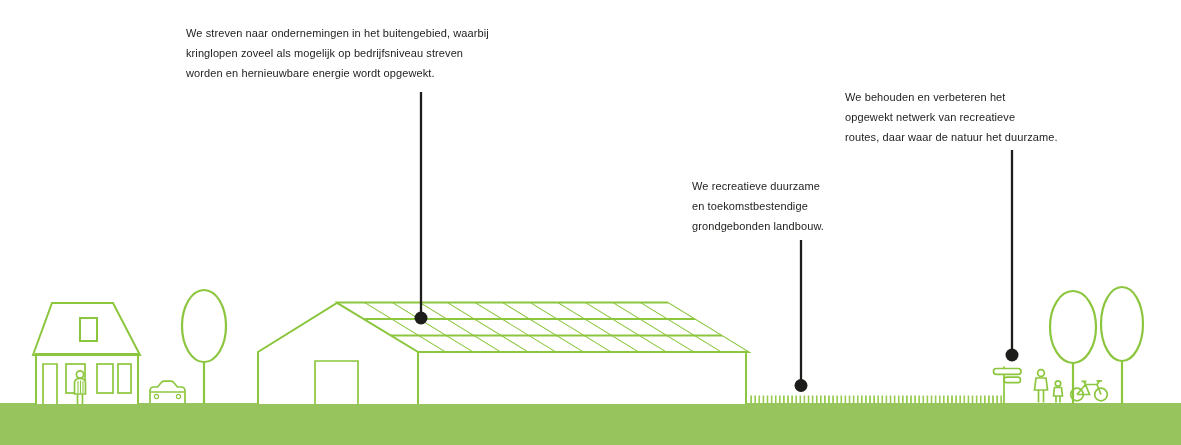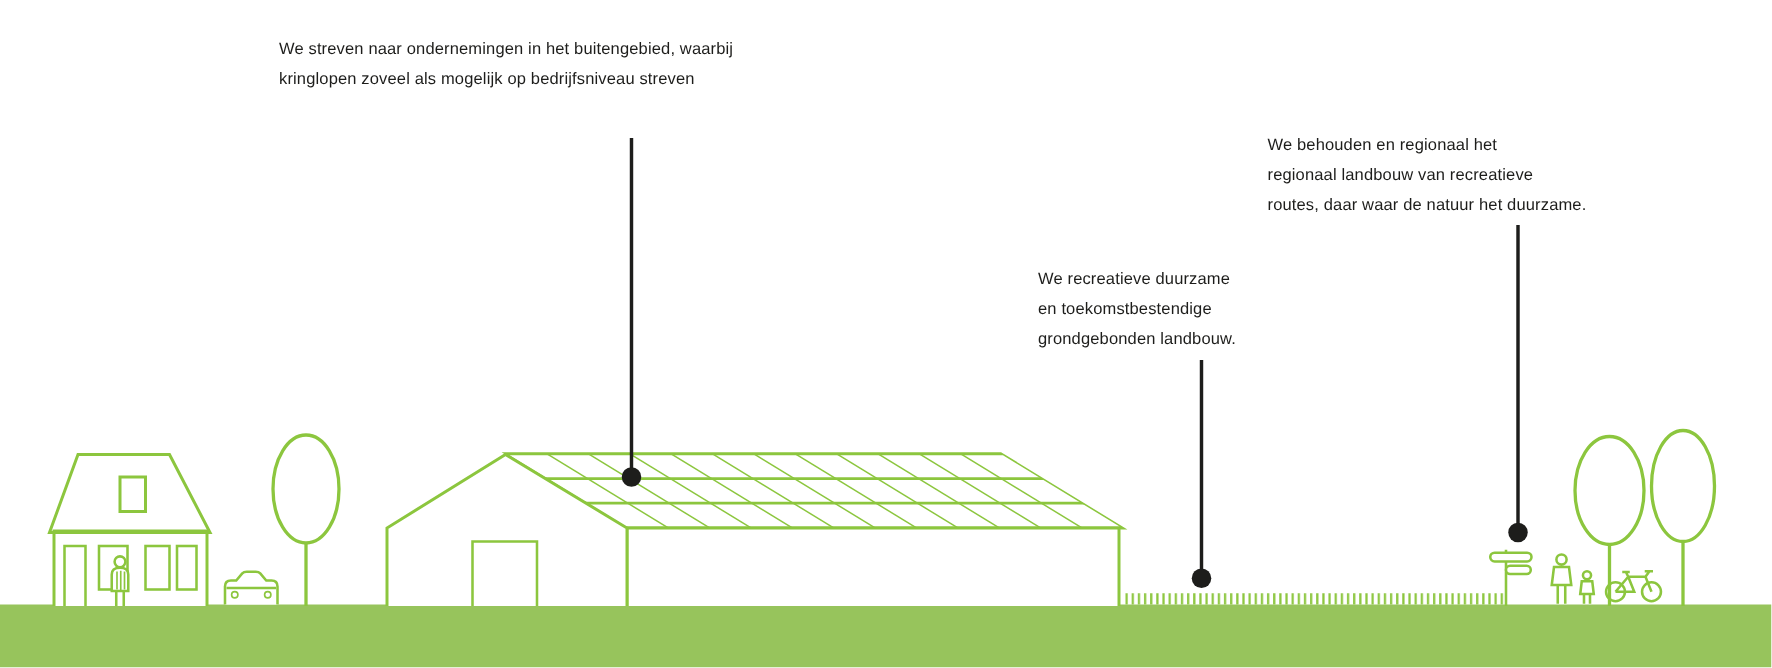--- a/index.html
+++ b/index.html
@@ -128,25 +128,26 @@
   <circle cx="421" cy="318" r="6.5" class="dot"></circle>
   <line x1="801" y1="240" x2="801" y2="385.5" class="leader"></line>
   <circle cx="801" cy="385.5" r="6.5" class="dot"></circle>
   <line x1="1012" y1="150" x2="1012" y2="355" class="leader"></line>
   <circle cx="1012" cy="355" r="6.5" class="dot"></circle>
 </svg>
 
 <div class="annotation" style="left:186px;top:23px;">
   <div>We streven naar ondernemingen in het buitengebied, waarbij</div>
   <div>kringlopen zoveel als mogelijk op bedrijfsniveau streven</div>
+  <div>worden en hernieuwbare energie wordt opgewekt.</div>
 </div>
 
 <div class="annotation" style="left:692px;top:176px;">
   <div>We recreatieve duurzame</div>
   <div>en toekomstbestendige</div>
   <div>grondgebonden landbouw.</div>
 </div>
 
 <div class="annotation" style="left:845px;top:87px;">
-  <div>We behouden en regionaal het</div>
-  <div>regionaal landbouw van recreatieve</div>
+  <div>We behouden en verbeteren het</div>
+  <div>opgewekt netwerk van recreatieve</div>
   <div>routes, daar waar de natuur het duurzame.</div>
 </div>
 
 </body></html>

